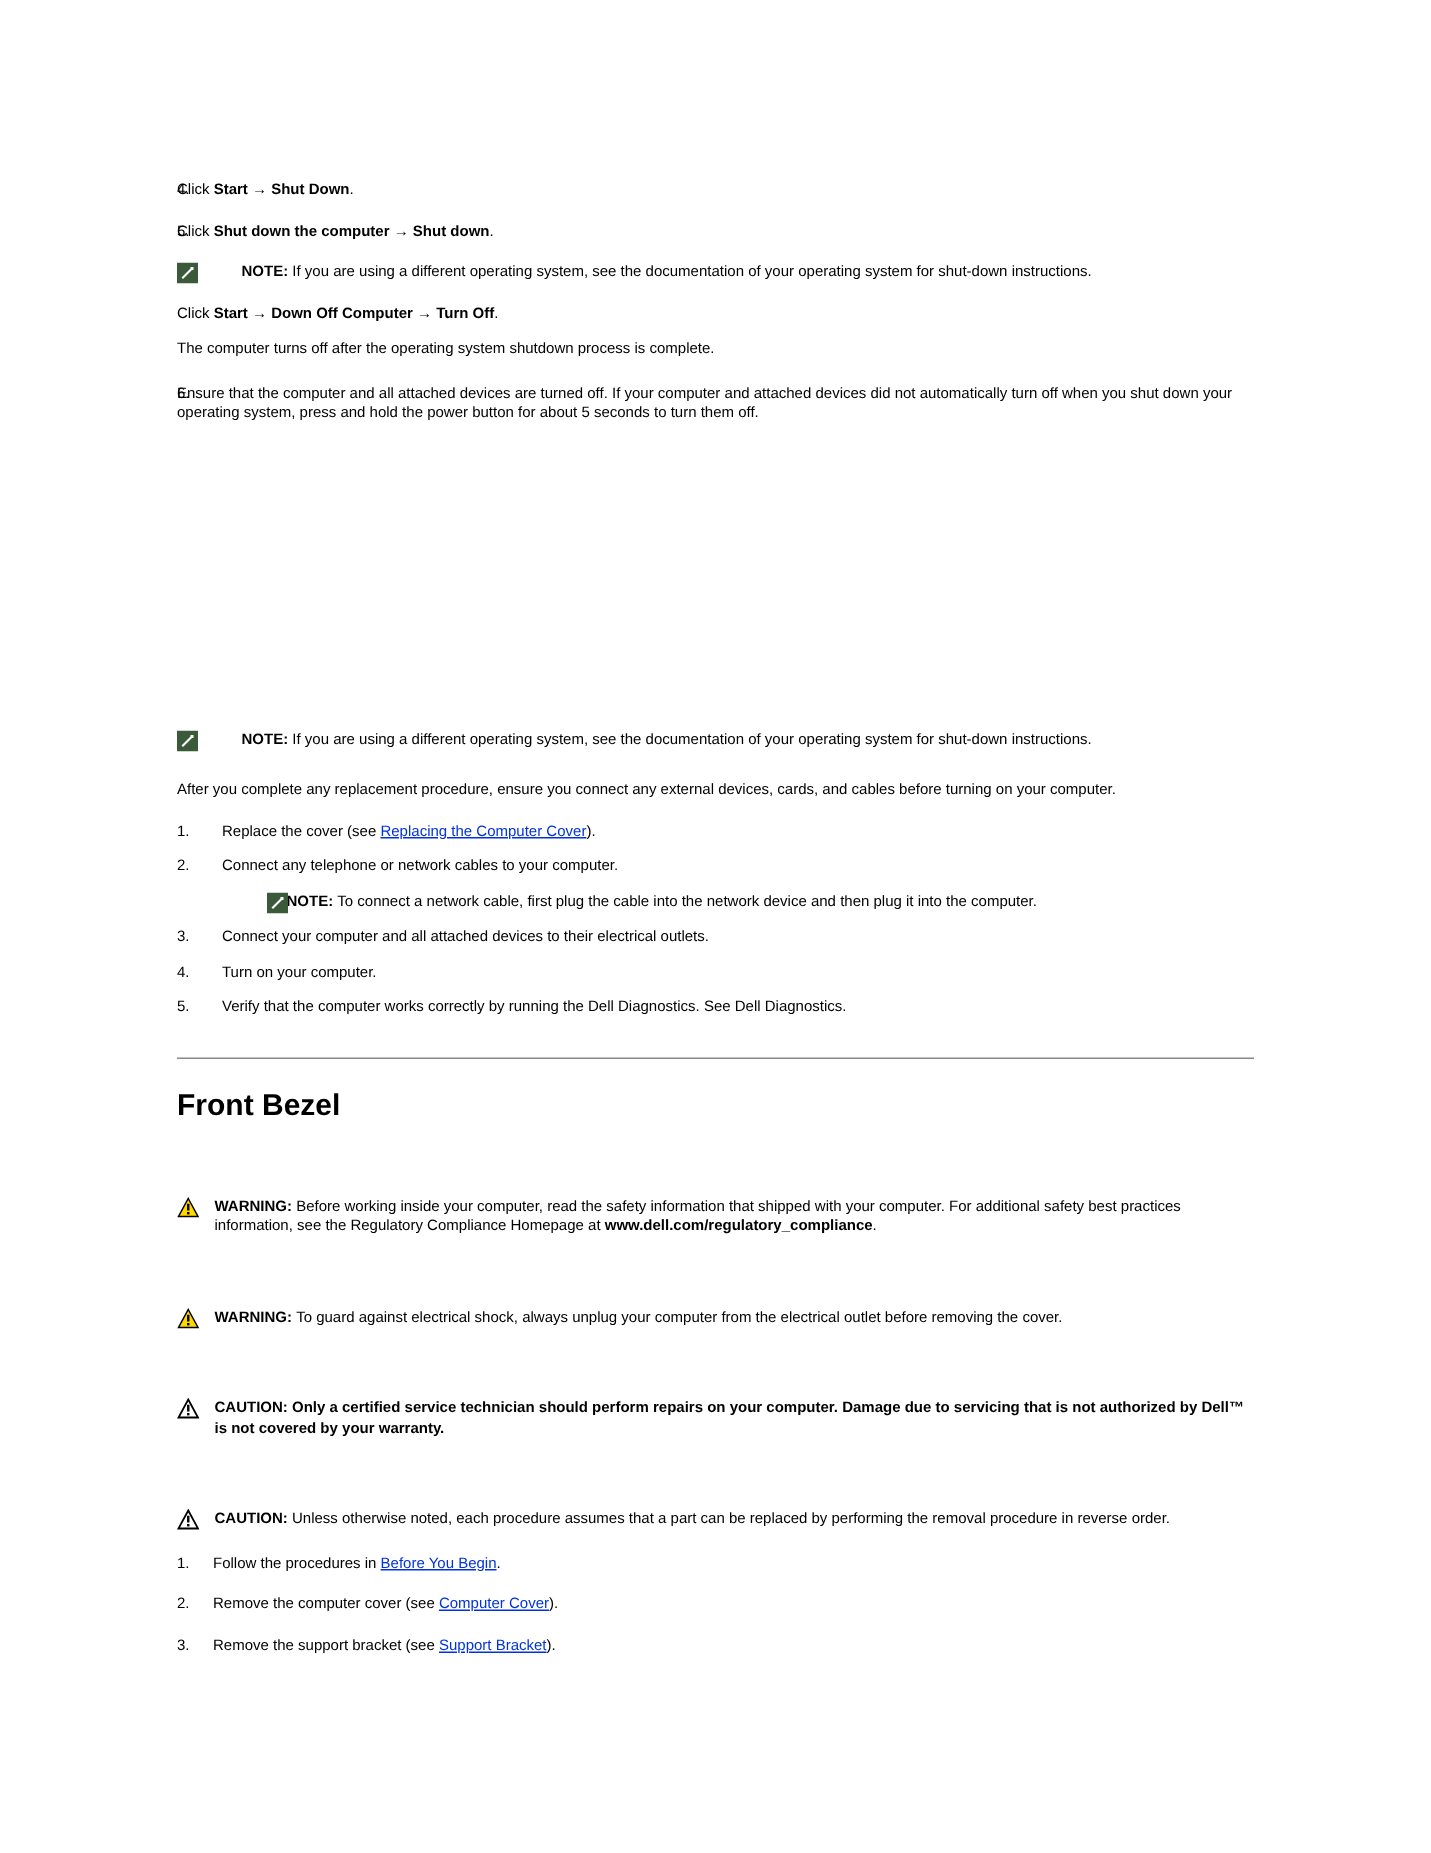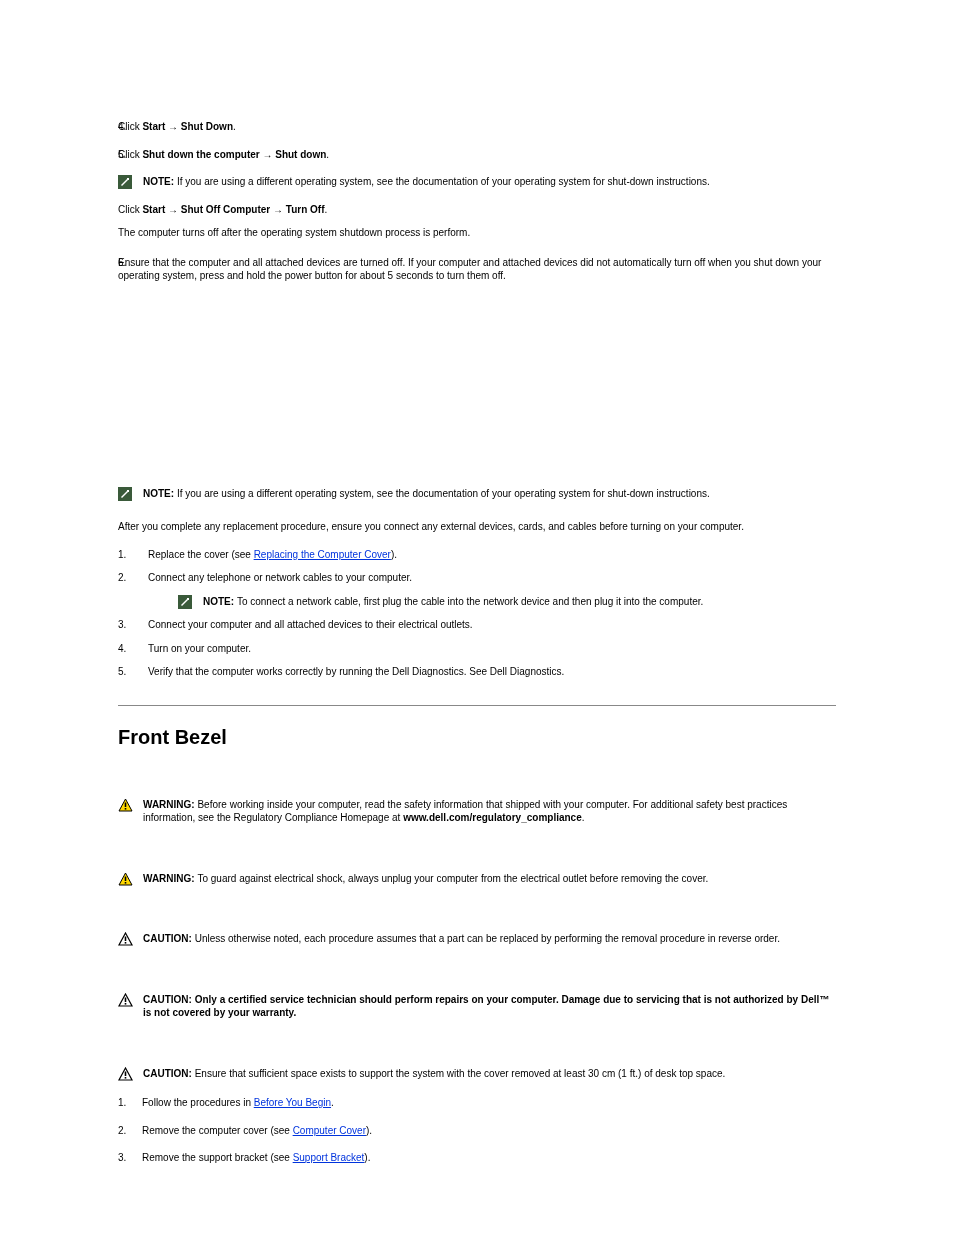--- a/index.html
+++ b/index.html
@@ -22,26 +22,26 @@
   .num-a { position: absolute; left: 0; top: 0; }
   .body-a { }
 
   ol.sub { list-style: none; padding: 0; margin: 10px 0 0 0; }
   ol.sub > li { margin-bottom: 10px; position: relative; }
   .num-b { position: absolute; left: 0; top: 0; }
   .body-b { margin-left: 30px; }
 
   .note-row { margin: 10px 0 14px 0; position: relative; }
   .note-icon { position: absolute; left: 0; top: 0; }
-  .note-body { margin-left: 25px; }
+  .note-body { margin-left: 43px; }
   .note-label { font-weight: bold; }
 
   .inner-note { margin: 10px 0 0 30px; position: relative; }
   .inner-note .note-icon { position: absolute; left: 0; top: 0; }
-  .inner-note .note-body { margin-left: 25px; }
+  .inner-note .note-body { margin-left: 13px; }
 
   .section-hr {
     border: none;
     border-top: 1px solid #888;
     margin: 26px 0 18px 0;
   }
   h2.hd {
     font-size: 20px;
     font-weight: bold;
     margin: 0 0 18px 0;
@@ -105,23 +105,23 @@
     </span>
     <div class="note-body">
       <span class="note-label">NOTE: </span><span>If you are using a different operating system, see the documentation of your operating system for shut-down instructions.</span>
     </div>
   </div>
 
   <ol class="main">
 
     <li style="margin-bottom:0;">
       <div class="body-a">
-        <span>Click </span><b>Start </b><span class="arrow">→</span><b> Shut Off Computer</b><span class="arrow"> →</span><b> Turn Off</b><span>.</span>
+        <span>Click </span><b>Start </b><span class="arrow">→</span><b> Down Off Computer</b><span class="arrow"> →</span><b> Turn Off</b><span>.</span>
         <div style="height:10px;"></div>
-        <span>The computer turns off after the operating system shutdown process is perform.</span>
+        <span>The computer turns off after the operating system shutdown process is complete.</span>
       </div>
     </li>
 
     <li style="margin-top:16px;">
       <span class="num-a">6.</span>
       <div class="body-a">Ensure that the computer and all attached devices are turned off. If your computer and attached devices did not automatically turn off when you shut down your operating system, press and hold the power button for about 5 seconds to turn them off.</div>
     </li>
 
   </ol>
 
@@ -215,49 +215,37 @@
 
   <div class="alert-row">
     <span class="alert-icon">
       <svg class="caution-tri" viewBox="0 0 15 14">
           <polygon points="7.5,1 14,13 1,13" fill="none" stroke="#000" stroke-width="1.2"></polygon>
           <rect x="6.7" y="4.5" width="1.6" height="4.5" fill="#000"></rect>
           <rect x="6.7" y="10" width="1.6" height="1.6" fill="#000"></rect>
         </svg>
     </span>
     <div class="alert-body">
-      <b>CAUTION: </b><span>Unless otherwise noted, each procedure assumes that a part can be replaced by performing the removal procedure in reverse order.</span>
+      <b>CAUTION:  </b><b>Only a certified service technician should perform repairs on your computer. Damage due to servicing that is not authorized by Dell™ is not covered by your warranty.</b>
     </div>
   </div>
 
   <div class="alert-row">
     <span class="alert-icon">
       <svg class="caution-tri" viewBox="0 0 15 14">
           <polygon points="7.5,1 14,13 1,13" fill="none" stroke="#000" stroke-width="1.2"></polygon>
           <rect x="6.7" y="4.5" width="1.6" height="4.5" fill="#000"></rect>
           <rect x="6.7" y="10" width="1.6" height="1.6" fill="#000"></rect>
         </svg>
     </span>
     <div class="alert-body">
-      <b>CAUTION:  </b><b>Only a certified service technician should perform repairs on your computer. Damage due to servicing that is not authorized by Dell™ is not covered by your warranty.</b>
-    </div>
-  </div>
-
-  <div class="alert-row">
-    <span class="alert-icon">
-      <svg class="caution-tri" viewBox="0 0 15 14">
-          <polygon points="7.5,1 14,13 1,13" fill="none" stroke="#000" stroke-width="1.2"></polygon>
-          <rect x="6.7" y="4.5" width="1.6" height="4.5" fill="#000"></rect>
-          <rect x="6.7" y="10" width="1.6" height="1.6" fill="#000"></rect>
-        </svg>
-    </span>
-    <div class="alert-body">
-      <b>CAUTION: </b><span>Ensure that sufficient space exists to support the system with the cover removed at least 30 cm (1 ft.) of desk top space.</span>
-    </div>
-  </div>
+      <b>CAUTION: </b><span>Unless otherwise noted, each procedure assumes that a part can be replaced by performing the removal procedure in reverse order.</span>
+    </div>
+  </div>
+
 
   <ol class="steps">
     <li>
       <span class="num-a">1.</span>
       <div class="body-a">
         <span>Follow the procedures in </span><span class="link-visit">Before You Begin</span><span>.</span>
       </div>
     </li>
     <li>
       <span class="num-a">2.</span>

